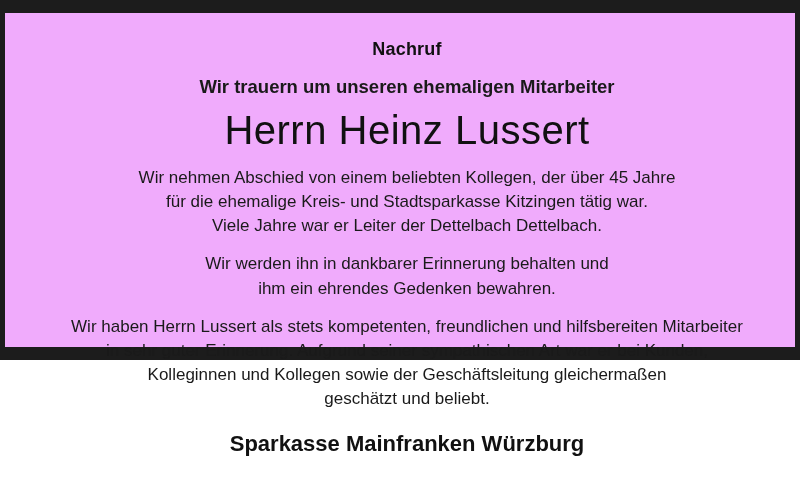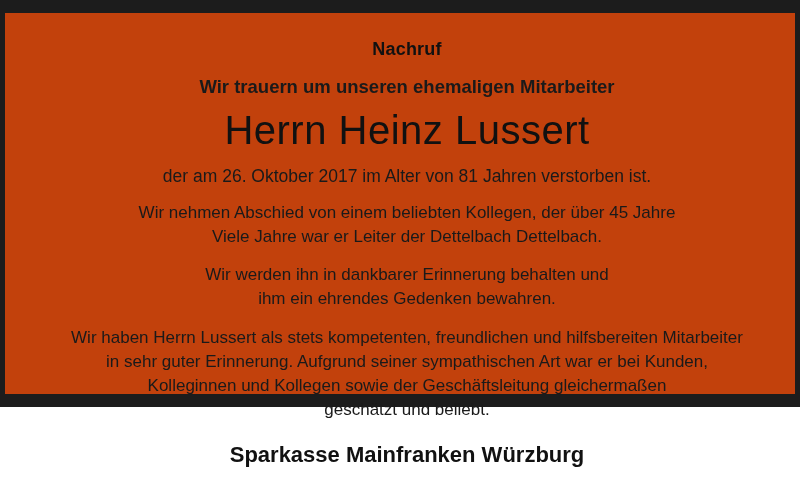--- a/index.html
+++ b/index.html
@@ -11,22 +11,22 @@
     height: 484px;
     background: #ffffff;
     font-family: "Liberation Sans", sans-serif;
     color: #1a1a1a;
     overflow: hidden;
   }
   .obituary {
     position: relative;
     box-sizing: border-box;
     width: 800px;
-    height: 407px;
-    background: #c2410c;
+    height: 360px;
+    background: #f0abfc;
     border-top: 13px solid #1c1c1c;
     border-bottom: 13px solid #1c1c1c;
     border-left: 5px solid #1c1c1c;
     border-right: 5px solid #1c1c1c;
     padding: 18px 26px 14px 40px;
     text-align: center;
   }
   .headline {
     font-size: 18px;
     font-weight: bold;
@@ -77,24 +77,24 @@
 <body>
 
 <div class="obituary">
 
   <div class="headline">Nachruf</div>
 
   <div class="intro">Wir trauern um unseren ehemaligen Mitarbeiter</div>
 
   <div class="name">Herrn Heinz Lussert</div>
 
-  <div class="deathline">der am 26. Oktober 2017 im Alter von 81 Jahren verstorben ist.</div>
 
   <div class="para">
     <span class="line">Wir nehmen Abschied von einem beliebten Kollegen, der über 45 Jahre</span>
+    <span class="line">für die ehemalige Kreis- und Stadtsparkasse Kitzingen tätig war.</span>
     <span class="line">Viele Jahre war er Leiter der Dettelbach Dettelbach.</span>
   </div>
 
   <div class="para">
     <span class="line">Wir werden ihn in dankbarer Erinnerung behalten und</span>
     <span class="line">ihm ein ehrendes Gedenken bewahren.</span>
   </div>
 
   <div class="para">
     <span class="line">Wir haben Herrn Lussert als stets kompetenten, freundlichen und hilfsbereiten Mitarbeiter</span>

